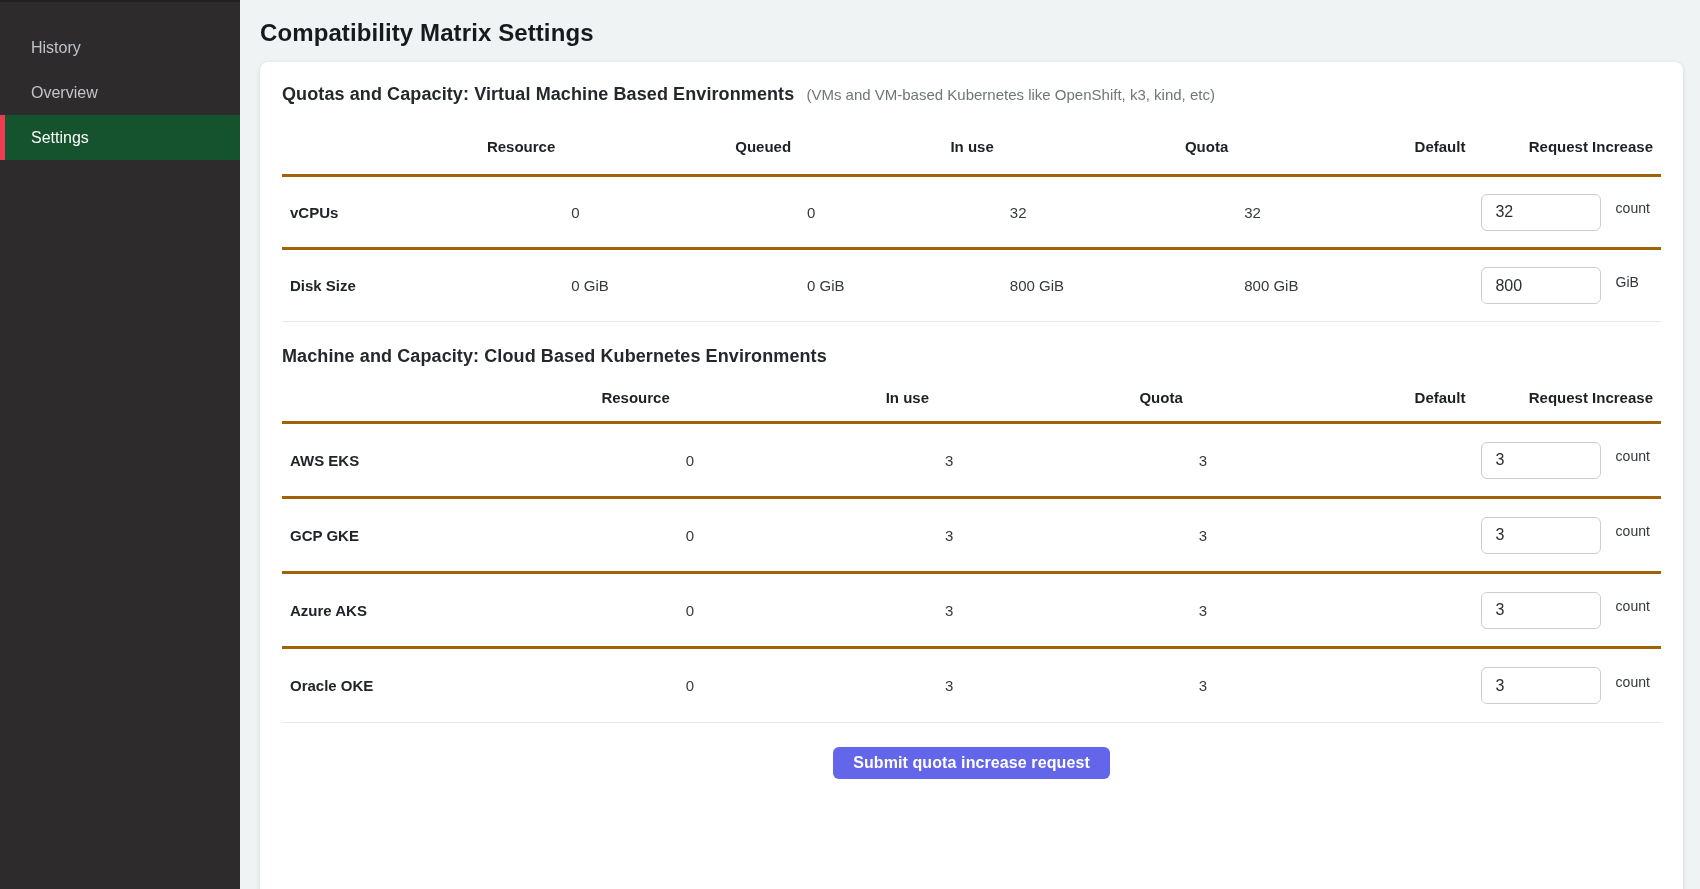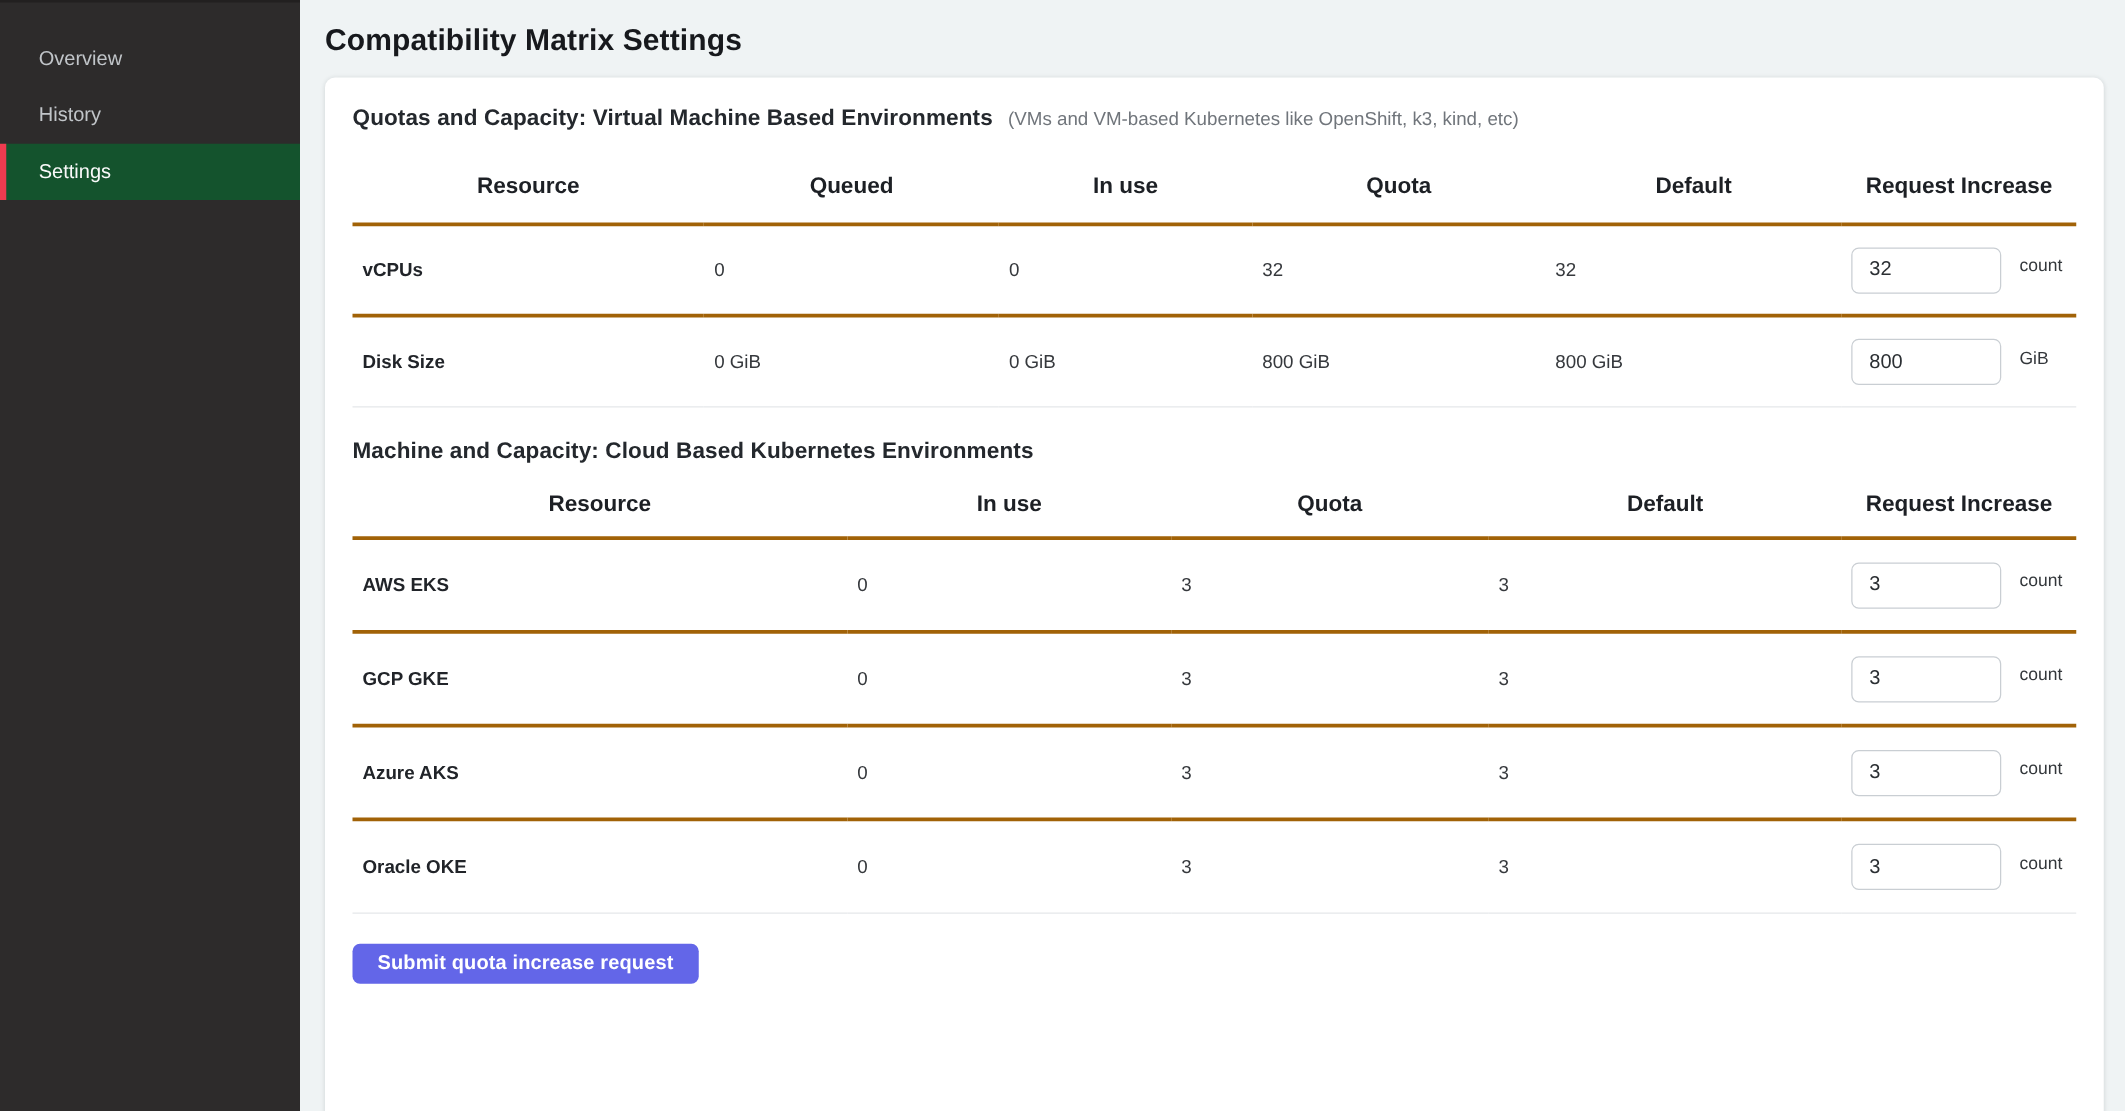--- a/index.html
+++ b/index.html
@@ -61,22 +61,22 @@
   }
   .section-2 { margin-top: 24px; }
   .section-2 .section-heading { margin-bottom: 8px; }
 
   table.quota-table {
     width: 100%;
     border-collapse: collapse;
     table-layout: fixed;
   }
   .quota-table th {
-    text-align: center;
-    font-size: 18px; font-weight: 700; color: #1d2025;
+    text-align: right;
+    font-size: 15px; font-weight: 700; color: #1d2025;
     padding: 21px 8px 19px 8px;
   }
   .section-2 .quota-table th { padding: 14px 8px 15px 8px; }
   .quota-table td {
     height: 73px;
     font-size: 15px; color: #36393d;
     padding: 0 8px;
     border-top: 3px solid #a16207;
     vertical-align: middle;
   }
@@ -98,21 +98,21 @@
   }
   .unit {
     display: inline-block;
     margin-left: 10px;
     font-size: 14px; color: #33373b;
     vertical-align: middle;
     position: relative; top: -4px;
   }
 
   .submit-row {
-    display: flex; justify-content: flex-start;
+    display: flex; justify-content: center;
     padding-top: 24px;
   }
   .submit-button {
     background: #6366e8;
     color: #ffffff;
     border: none;
     border-radius: 6px;
     height: 32px;
     padding: 0 20px;
     font-family: "Liberation Sans", "DejaVu Sans", sans-serif;
@@ -121,22 +121,22 @@
     cursor: pointer;
   }
 </style>
 </head>
 <body>
 
 <div class="app">
 
   <aside class="sidebar">
     <nav>
+      <div class="nav-item">History</div>
       <div class="nav-item">Overview</div>
-      <div class="nav-item">History</div>
       <div class="nav-item selected">Settings</div>
     </nav>
   </aside>
 
   <main class="main">
     <h1 class="page-title">Compatibility Matrix Settings</h1>
 
     <div class="card">
 
       <section class="section-1">

